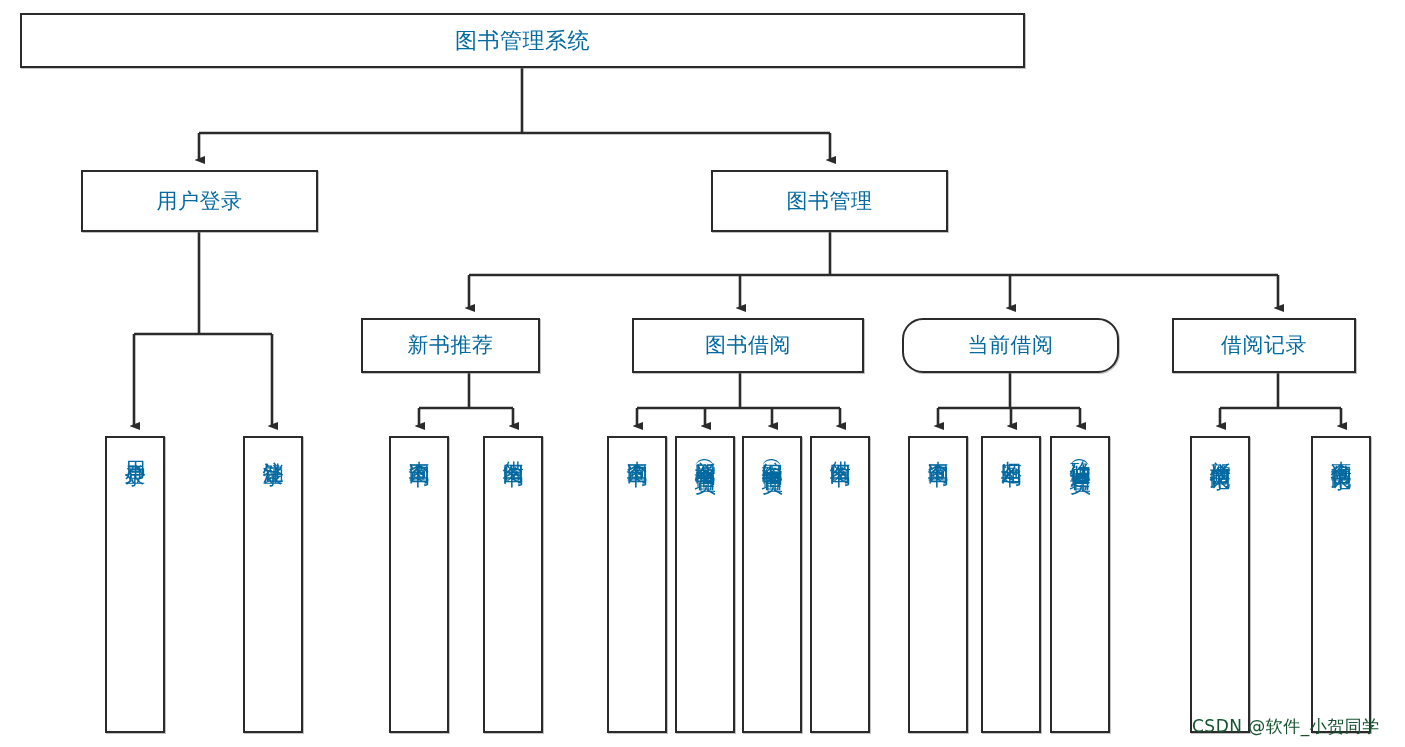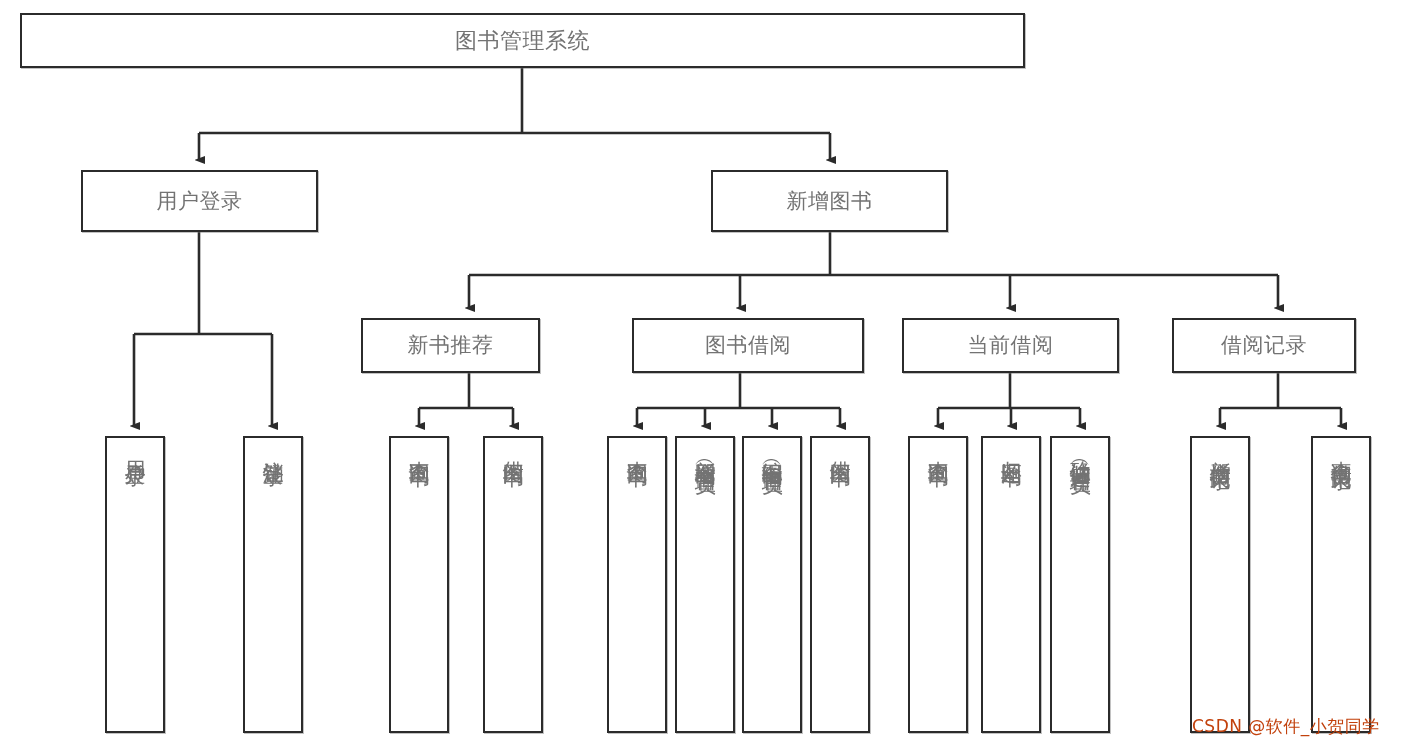--- a/index.html
+++ b/index.html
@@ -33,21 +33,21 @@
     background: #ffffff;
     border: 2.5px solid #2b2b2b;
     display: flex;
     align-items: center;
     justify-content: center;
     box-shadow: 1px 1px 0 rgba(120,120,120,0.45);
   }
   .node .label {
     font-size: 21px;
     line-height: 1.18;
-    color: #737373;
+    color: #0369a1;
     letter-spacing: 0.5px;
     text-align: center;
     white-space: nowrap;
   }
   
   .node.horiz .label {
     writing-mode: horizontal-tb;
   }
   
   .node.vert {
@@ -130,30 +130,30 @@
   </svg>
 
   <div class="node horiz root" style="left: 20px; top: 13px; width: 1005px; height: 55px; border-color: rgb(43, 43, 43); background: rgb(255, 255, 255);">
     <span class="label">图书管理系统</span>
   </div>
 
   <div class="node horiz lvl2" style="left: 81px; top: 170px; width: 237px; height: 62px; border-color: rgb(43, 43, 43); background: rgb(255, 255, 255);">
     <span class="label">用户登录</span>
   </div>
   <div class="node horiz lvl2" style="left: 711px; top: 170px; width: 237px; height: 62px; border-color: rgb(43, 43, 43); background: rgb(255, 255, 255);">
-    <span class="label">新增图书</span>
+    <span class="label">图书管理</span>
   </div>
 
   <div class="node horiz lvl3" style="left: 361px; top: 318px; width: 179px; height: 55px; border-color: rgb(43, 43, 43); background: rgb(255, 255, 255);">
     <span class="label">新书推荐</span>
   </div>
   <div class="node horiz lvl3" style="left: 632px; top: 318px; width: 232px; height: 55px; border-color: rgb(43, 43, 43); background: rgb(255, 255, 255);">
     <span class="label">图书借阅</span>
   </div>
-  <div class="node horiz lvl3" style="left: 902px; top: 318px; width: 217px; height: 55px; border-color: rgb(43, 43, 43); background: rgb(255, 255, 255);">
+  <div class="node horiz lvl3" style="left: 902px; top: 318px; width: 217px; height: 55px; border-color: rgb(43, 43, 43); background: rgb(255, 255, 255); border-radius: 21px;">
     <span class="label">当前借阅</span>
   </div>
   <div class="node horiz lvl3" style="left: 1172px; top: 318px; width: 184px; height: 55px; border-color: rgb(43, 43, 43); background: rgb(255, 255, 255);">
     <span class="label">借阅记录</span>
   </div>
 
   <div class="node vert" style="left: 105px; top: 436px; width: 60px; height: 297px; border-color: rgb(43, 43, 43); background: rgb(255, 255, 255);">
     <span class="label">用户登录</span>
   </div>
   <div class="node vert" style="left: 243px; top: 436px; width: 60px; height: 297px; border-color: rgb(43, 43, 43); background: rgb(255, 255, 255);">
@@ -186,15 +186,15 @@
   <div class="node vert" style="left: 1050px; top: 436px; width: 60px; height: 297px; border-color: rgb(43, 43, 43); background: rgb(255, 255, 255);">
     <span class="label">确认归还（管理员）</span>
   </div>
   <div class="node vert" style="left: 1190px; top: 436px; width: 60px; height: 297px; border-color: rgb(43, 43, 43); background: rgb(255, 255, 255);">
     <span class="label">新增借阅记录</span>
   </div>
   <div class="node vert" style="left: 1311px; top: 436px; width: 60px; height: 297px; border-color: rgb(43, 43, 43); background: rgb(255, 255, 255);">
     <span class="label">查询借阅记录</span>
   </div>
 
-  <div class="watermark" style="left: 1192px; top: 715px; color: #c2410c;">CSDN @软件_小贺同学</div>
+  <div class="watermark" style="left: 1192px; top: 715px; color: #14532d;">CSDN @软件_小贺同学</div>
 
 </div>
 
 </body></html>

